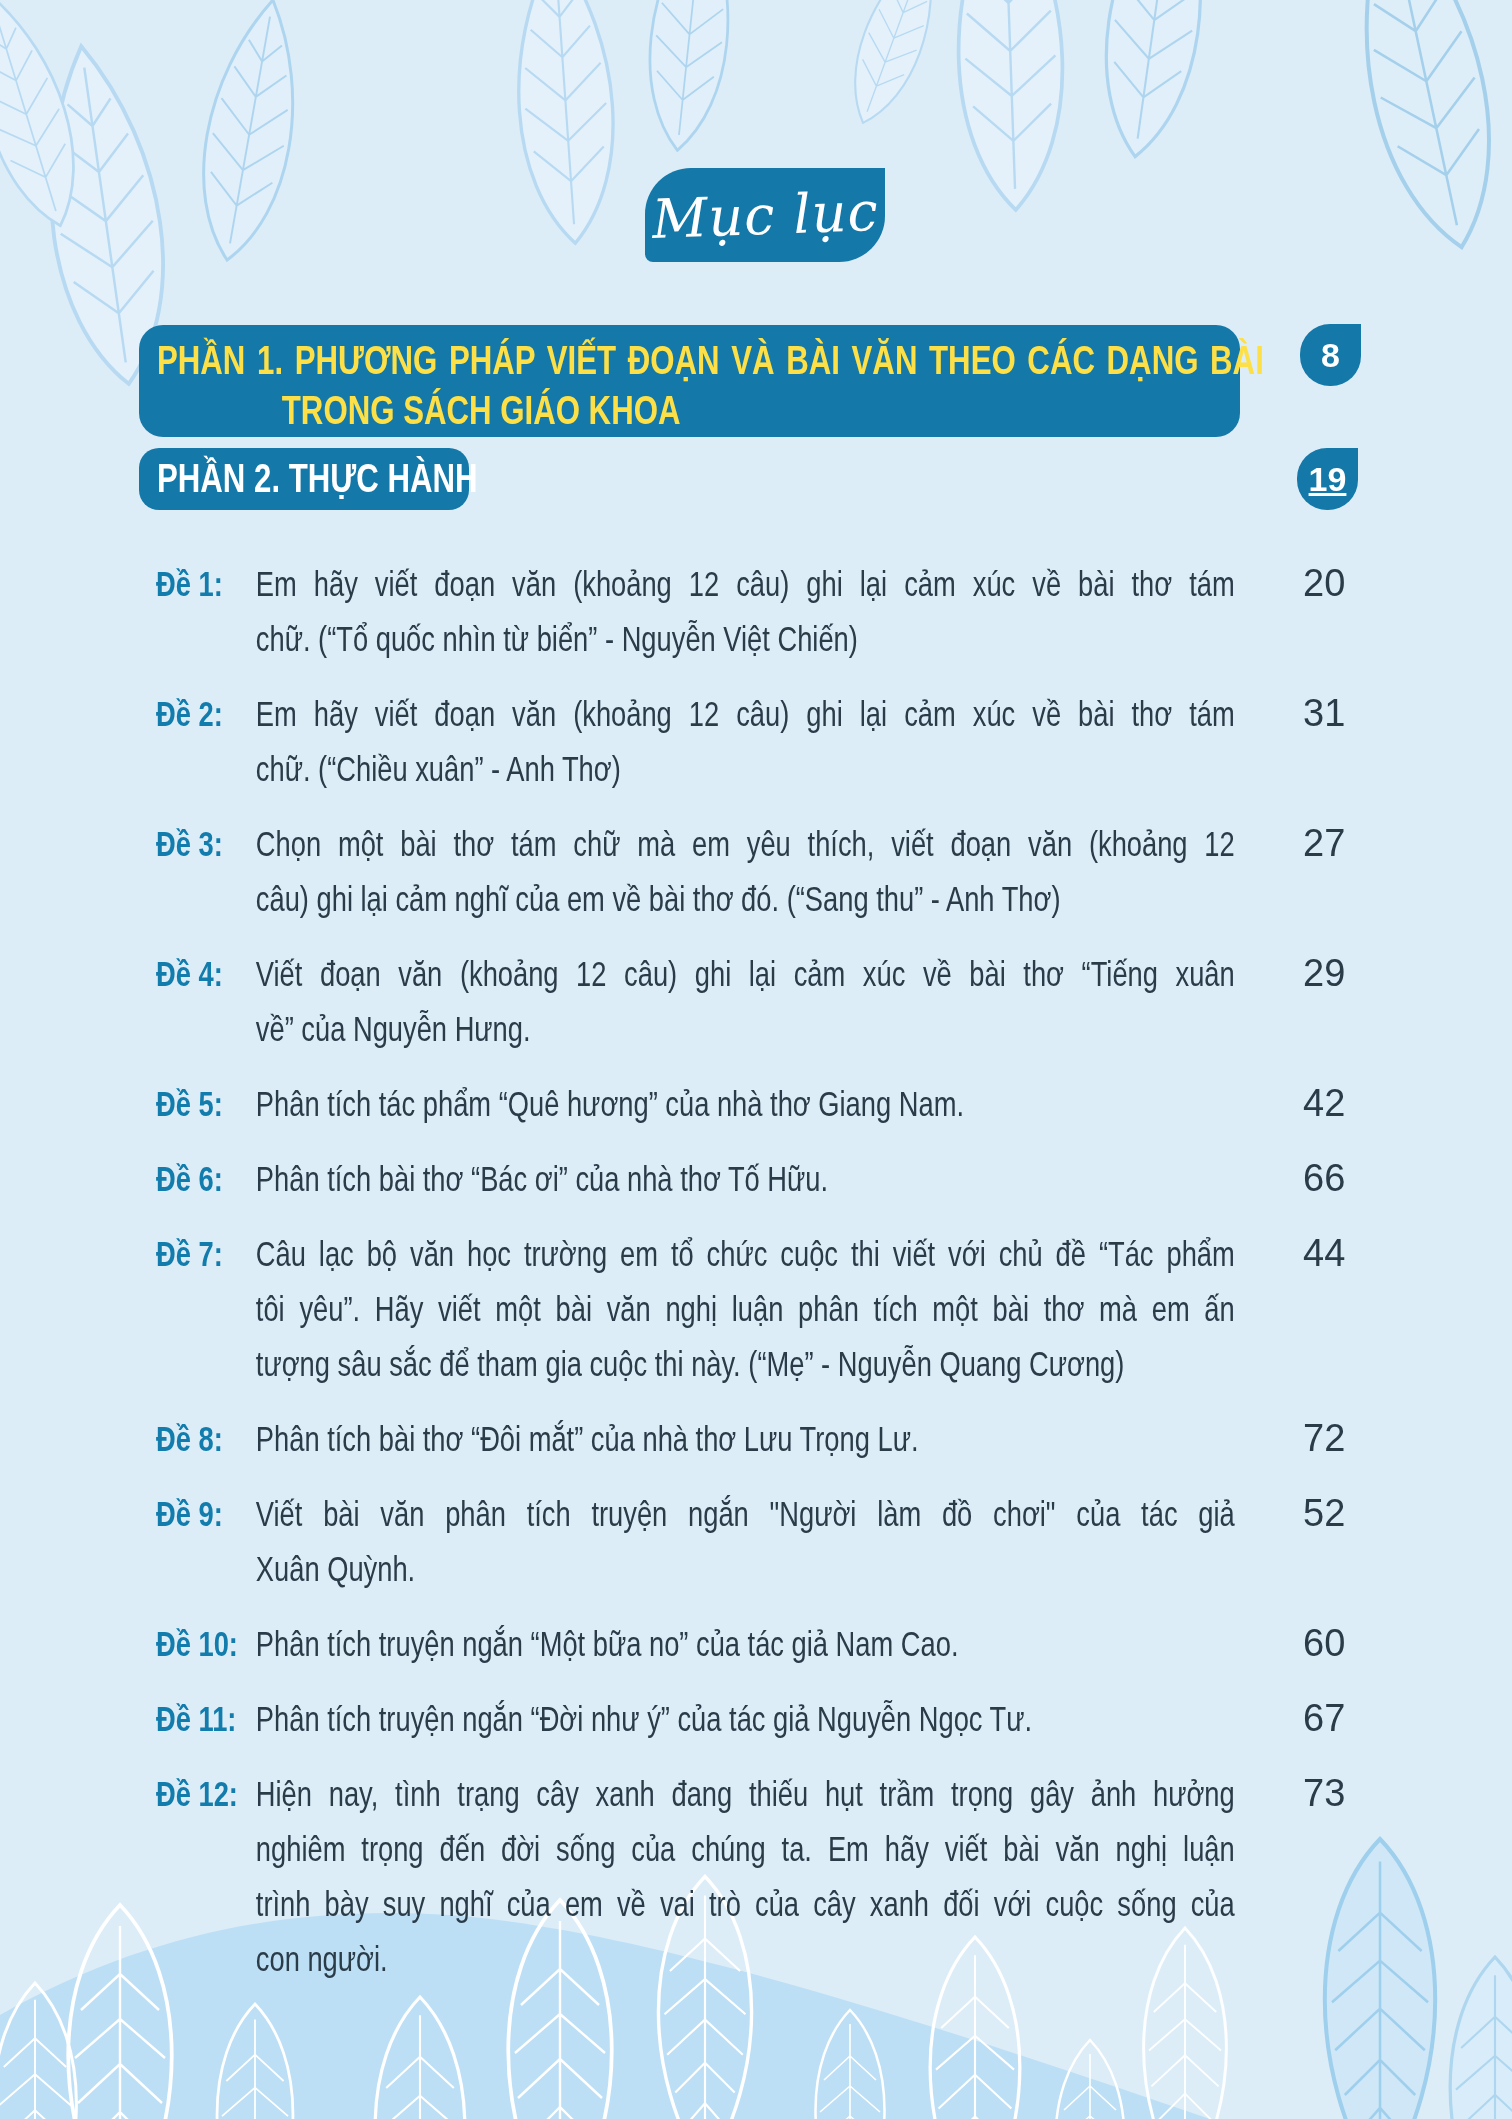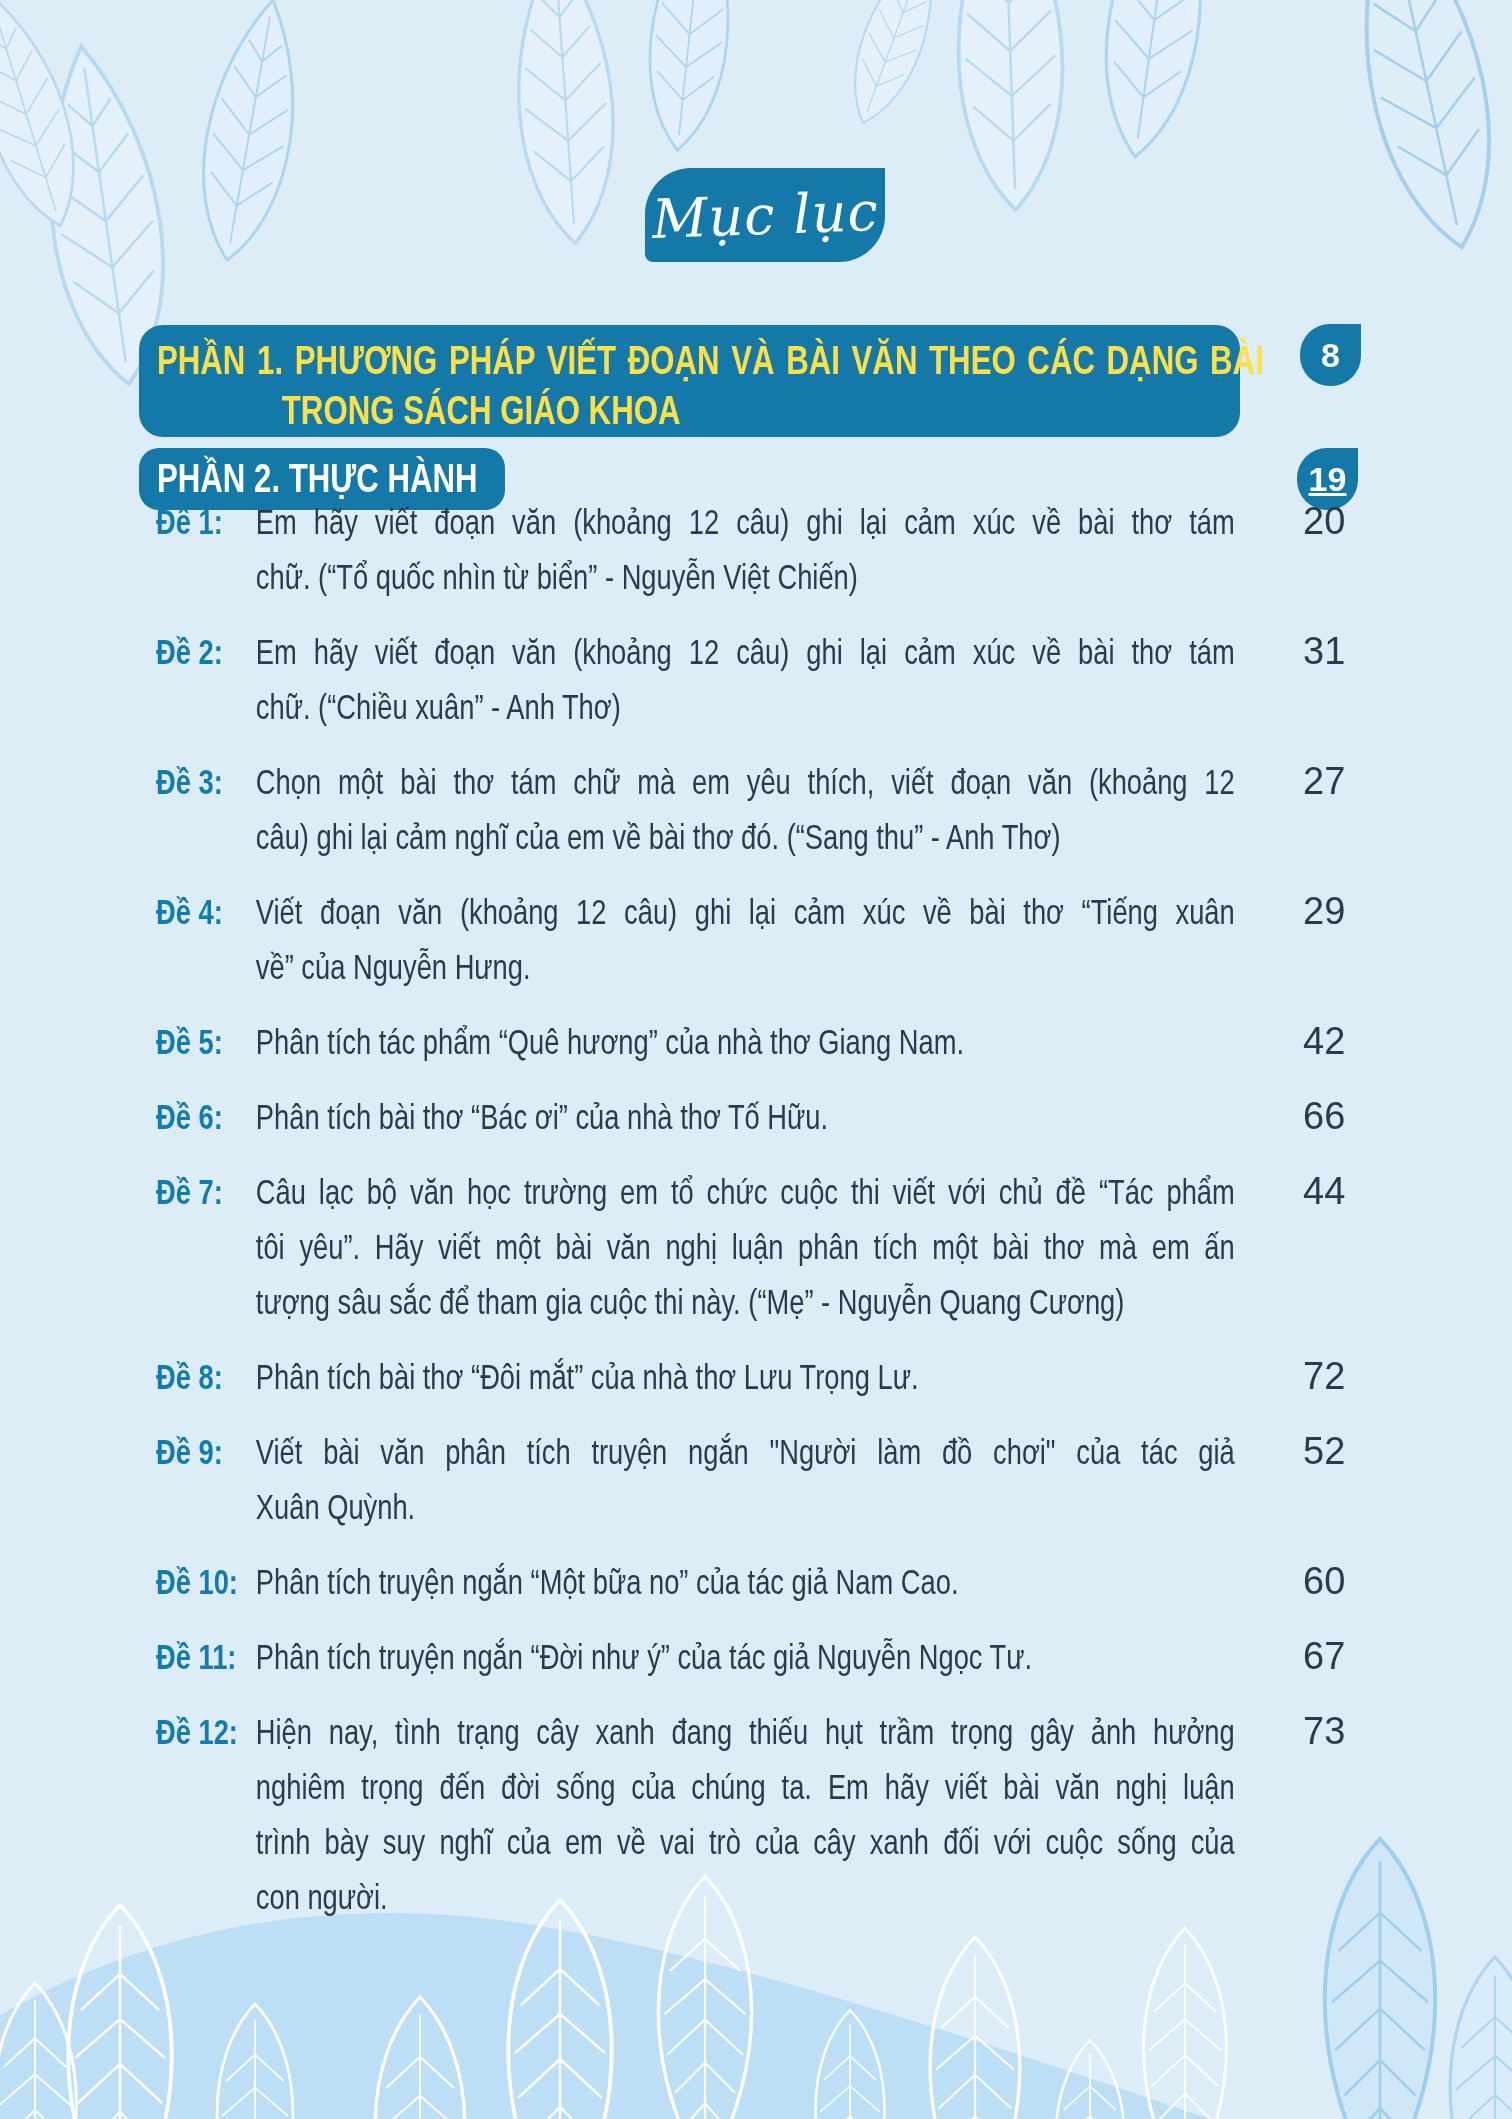--- a/index.html
+++ b/index.html
@@ -32,38 +32,38 @@
     background:#1478a8;border-radius:24px;z-index:2;color:#fde047;
   }
   .part1-inner{
     width:1419px;margin-left:18px;padding-top:10px;
     transform:scaleX(0.78);transform-origin:0 0;
     font-weight:bold;font-size:40px;line-height:50px;
   }
   .part1-line1{text-align:justify;text-align-last:justify;}
   .part1-line2{margin-left:160px;}
   .part2{
-    position:absolute;left:139px;top:448px;width:366px;height:62px;
+    position:absolute;left:139px;top:448px;width:330px;height:62px;
     background:#1478a8;border-radius:20px;z-index:2;color:#fff;
   }
   .part2-inner{
     width:440px;margin-left:18px;
     transform:scaleX(0.78);transform-origin:0 0;
     font-weight:bold;font-size:40px;line-height:60px;white-space:nowrap;
   }
   .badge{
     position:absolute;width:61px;height:62px;background:#1478a8;
     border-radius:30px 0 30px 30px;color:#fff;font-weight:bold;font-size:34px;
     display:flex;align-items:center;justify-content:center;z-index:2;
   }
   .badge-8{left:1300px;top:324px;}
   .badge-19{left:1297px;top:448px;text-decoration:underline;}
 
   
-  .toc-list{position:absolute;left:156px;top:494px;width:1310px;z-index:2;}
+  .toc-list{position:absolute;left:156px;top:556px;width:1310px;z-index:2;}
   .toc-row{position:relative;margin-bottom:20px;width:1310px;}
   .row-scale{
     width:1383px;transform:scaleX(0.78);transform-origin:0 0;
     color:#2b3c49;font-size:35px;line-height:55px;
   }
   .toc-label{
     position:absolute;left:0;top:0;width:128px;
     color:#127cad;font-weight:bold;line-height:55px;
   }
   .toc-lines{margin-left:128px;width:1255px;}

